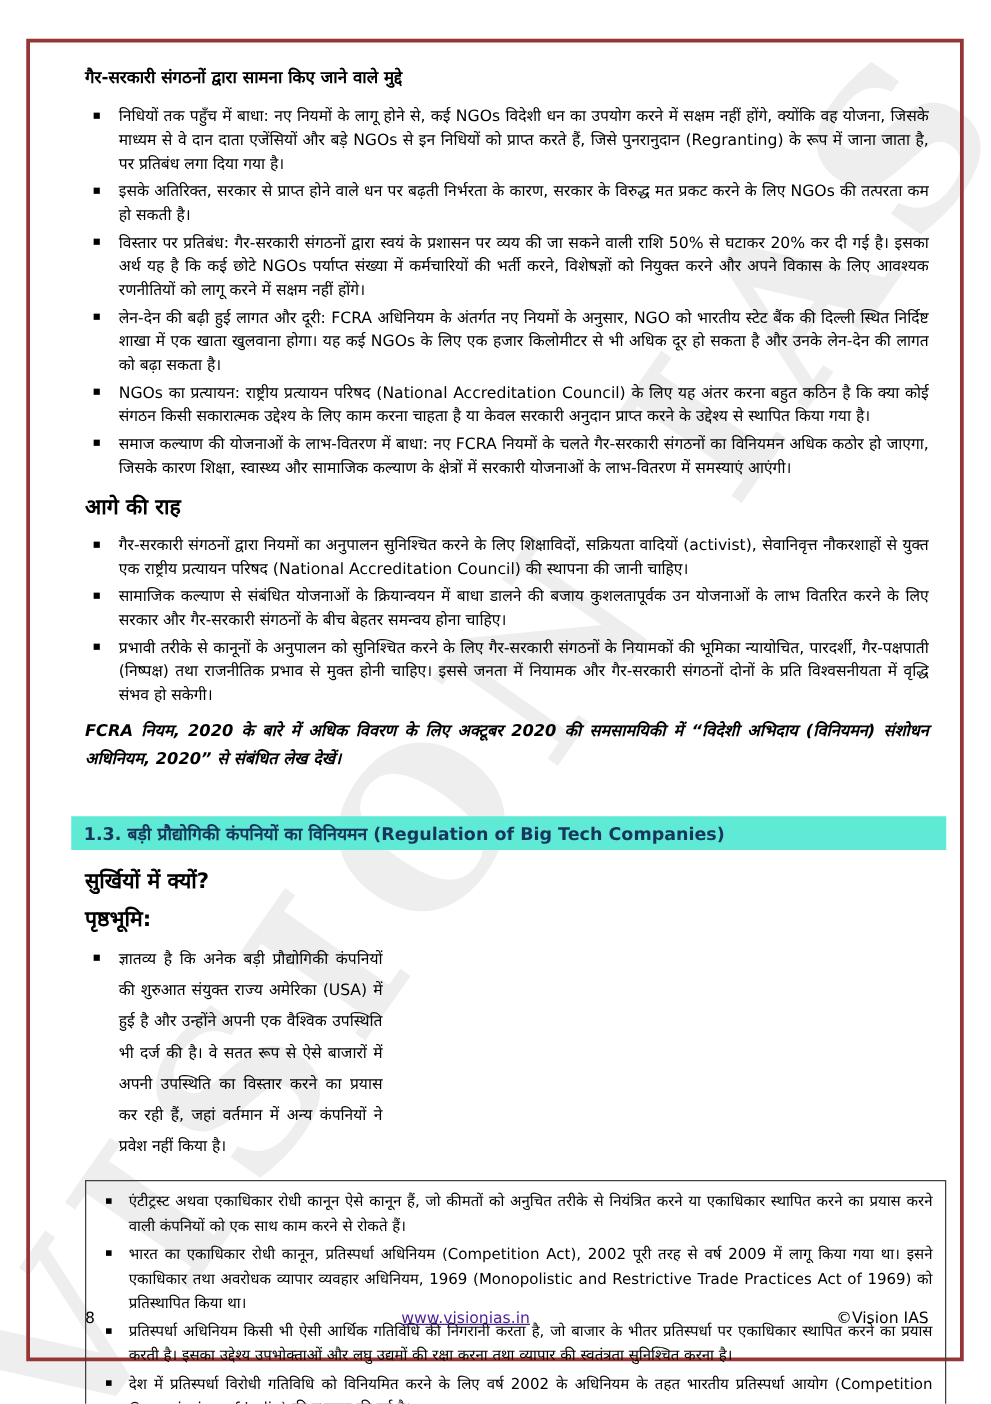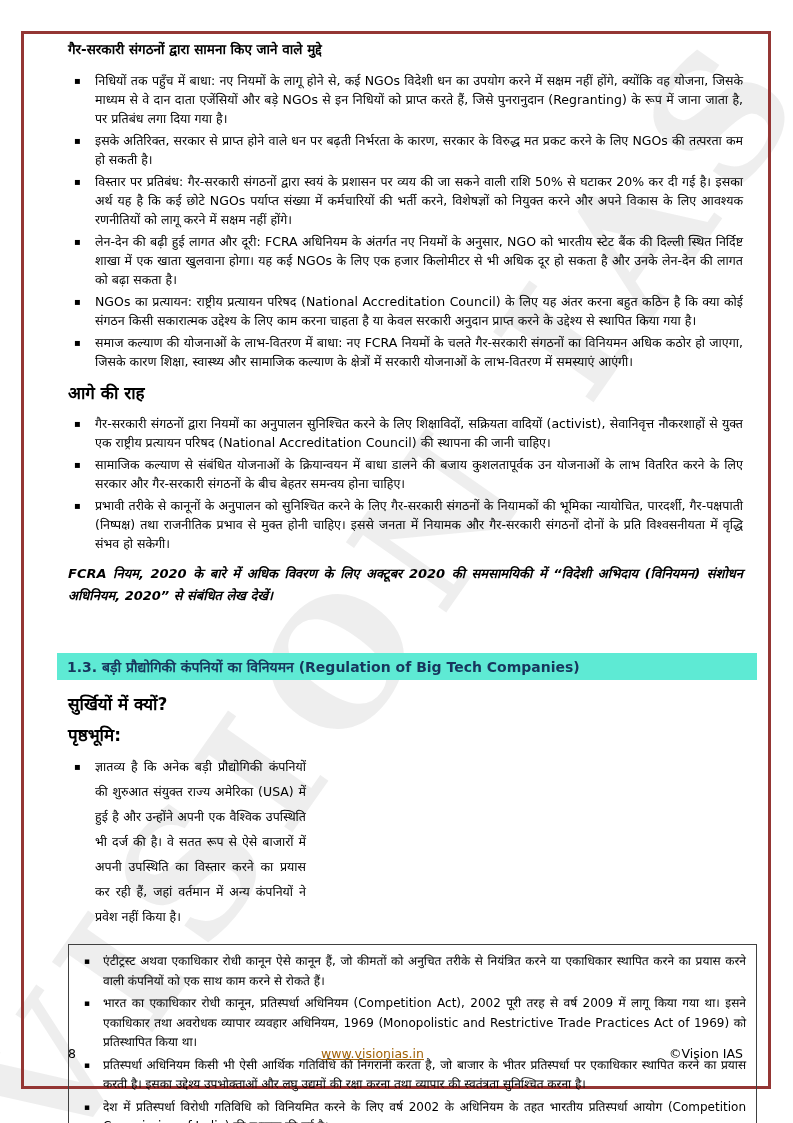--- a/index.html
+++ b/index.html
@@ -12,21 +12,21 @@
     position:absolute;left:21px;top:31px;width:750px;height:1058px;
     border:3px solid #943634;box-sizing:border-box;background:transparent;
   }
   .watermark{
     position:absolute;left:390px;top:590px;
     transform:translate(-50%,-50%) rotate(-55deg);
     font-family:"DejaVu Serif", serif;font-size:168px;font-weight:bold;
     letter-spacing:22px;white-space:nowrap;color:rgba(150,150,150,0.16);
     z-index:0;pointer-events:none;
   }
-  .blockA{position:absolute;left:68px;right:50px;top:40px;z-index:1;}
+  .blockA{position:absolute;left:68px;right:50px;top:52px;z-index:1;}
   .blockB{position:absolute;left:57px;right:36px;top:653px;z-index:1;}
   .footerRow{position:absolute;left:68px;right:50px;top:1046px;z-index:1;
     display:flex;justify-content:space-between;align-items:center;font-size:12.5px;}
 
   .h-main{font-size:13.5px;font-weight:bold;margin:0 0 13px 0;}
   .h-sub{font-size:17px;font-weight:bold;margin:10px 0 10px 0;}
 
   ul.blist{list-style:none;margin:0;padding:0;}
   ul.blist>li{
     position:relative;padding-left:27px;margin-bottom:3px;
@@ -62,21 +62,21 @@
     flex:1;border:1.5px solid #404040;padding:7px 10px 6px 10px;align-self:flex-start;
     background:rgba(255,255,255,0.0);
   }
   .infobox .boxtitle{font-size:12.5px;font-weight:bold;margin:0 0 6px 0;}
   .infobox ul.blist>li{font-size:12px;line-height:19.5px;padding-left:24px;margin-bottom:3px;}
   .infobox ul.blist>li::before{left:5px;font-size:9px;}
   .closing{margin-top:9px;padding-left:0;}
   .closing>li{line-height:21px;}
 
   .pg-num{color:#000;}
-  .f-link{color:#a16207;text-decoration:underline;cursor:pointer;}
+  .f-link{color:#4c1d95;text-decoration:underline;cursor:pointer;}
   .f-copy{color:#000;}
 </style>
 </head>
 <body>
 
 <div class="watermark">VISION IAS</div>
 
 <div class="frame"></div>
 
 <div class="blockA">

